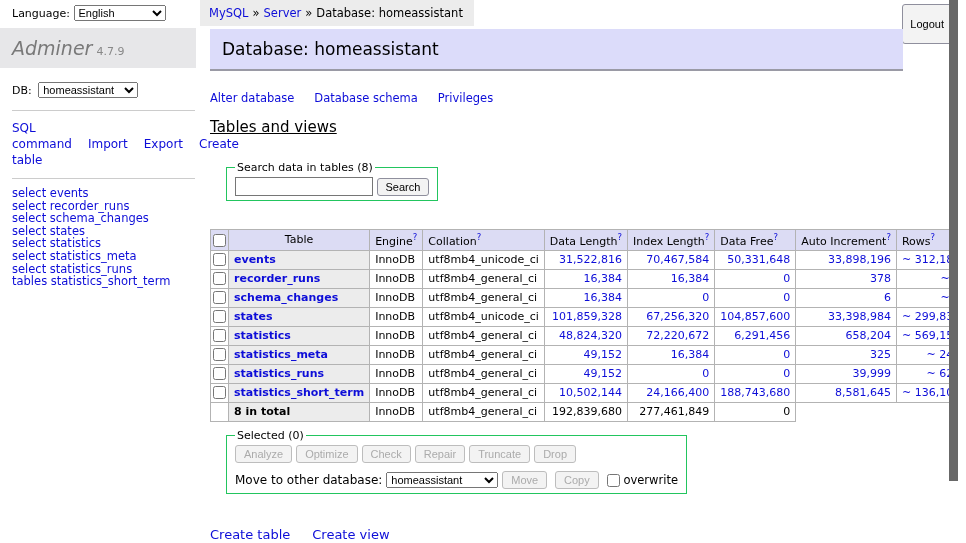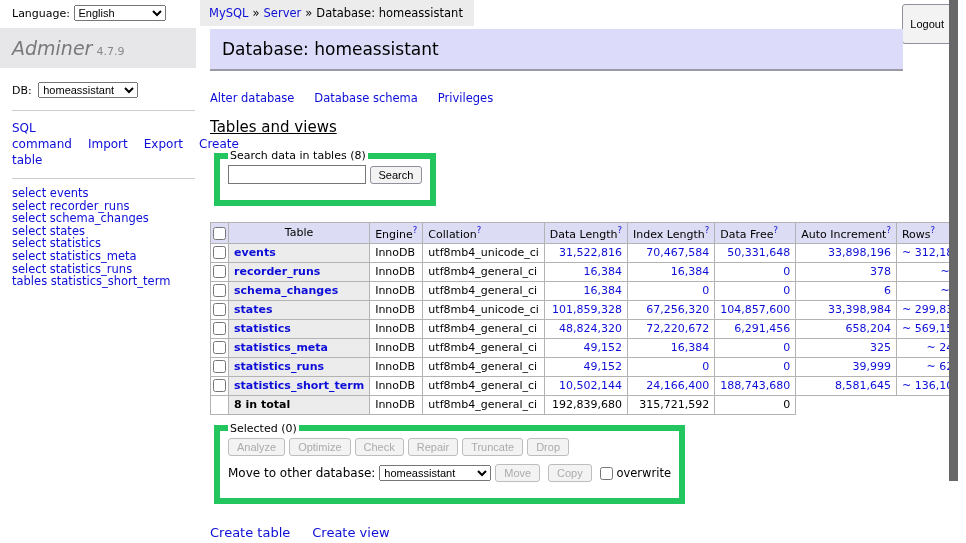--- a/index.html
+++ b/index.html
@@ -46,21 +46,21 @@
   
   .main { position:absolute; left:210px; top:0; width:693px; padding-top:29px; }
   .main h2 {
     margin:0; padding:10px 12px; background:#dcdcfa;
     border-bottom:2px solid #9a9aa5; font-size:17px; font-weight:normal;
   }
   .actions { margin-top:20px; font-size:11.5px; }
   .actions a { margin-right:20px; }
   h3 { font-size:15px; font-weight:normal; margin:13px 0 9px;text-decoration:underline; }
 
-  fieldset { display:inline-block; border:6px solid #22c55e; margin:4px; padding:3px 8px 16px; }
+  fieldset { display:inline-block; border:1px solid #22c55e; margin:16px; padding:3px 8px 4px; }
   fieldset legend { font-size:11px; padding:0 2px; }
   .search-fieldset input[type=text] { width:138px; height:19px; border:1px solid #767676; font-size:11px; padding:1px 3px; }
   .btn {
     font-size:11px; padding:2px 8px; background:#f3f3f3;
     border:1px solid #8f8f9d; border-radius:3px; cursor:pointer; color:#000;
   }
   .btn:disabled { color:#ababab; border-color:#bdbdbd; cursor:default; }
 
   
   table { border-collapse:collapse; margin-top:12px; table-layout:fixed; }
@@ -260,21 +260,21 @@
           <td class="num"><a>8,581,645</a></td>
           <td class="num"><a>~ 136,108</a></td>
           <td></td>
         </tr>
         <tr class="total">
           <td class="chk"></td>
           <th class="name">8 in total</th>
           <td>InnoDB</td>
           <td>utf8mb4_general_ci</td>
           <td class="num">192,839,680</td>
-          <td class="num">315,721,592</td>
+          <td class="num">277,461,849</td>
           <td class="num">0</td>
         </tr>
       </tbody>
   </table>
 
   <fieldset class="selected-fieldset">
     <legend>Selected (0)</legend>
     <div><button class="btn" disabled="">Analyze</button><button class="btn" disabled="">Optimize</button><button class="btn" disabled="">Check</button><button class="btn" disabled="">Repair</button><button class="btn" disabled="">Truncate</button><button class="btn" disabled="">Drop</button></div>
     <div class="move-row">
       <span>Move to other database:</span><select><option>homeassistant</option></select><button class="btn" disabled="">Move</button>

